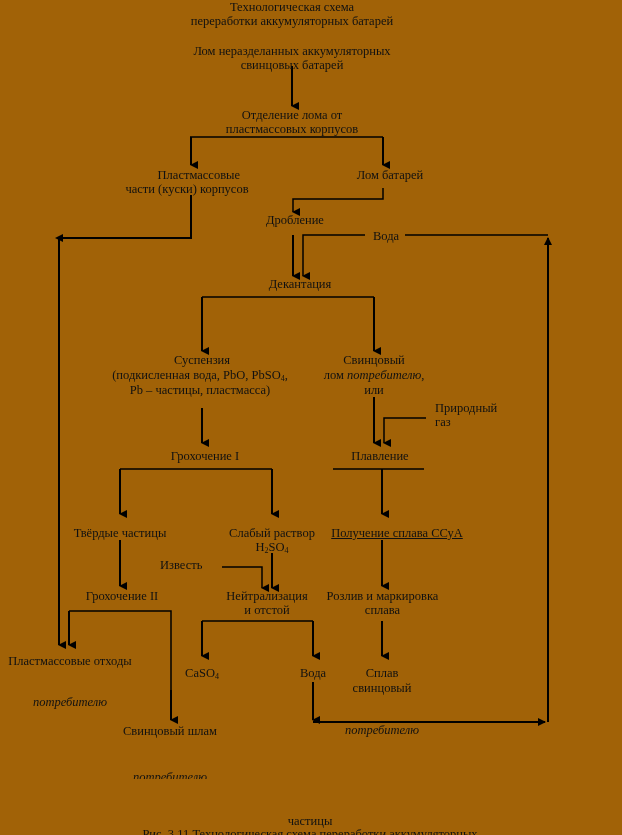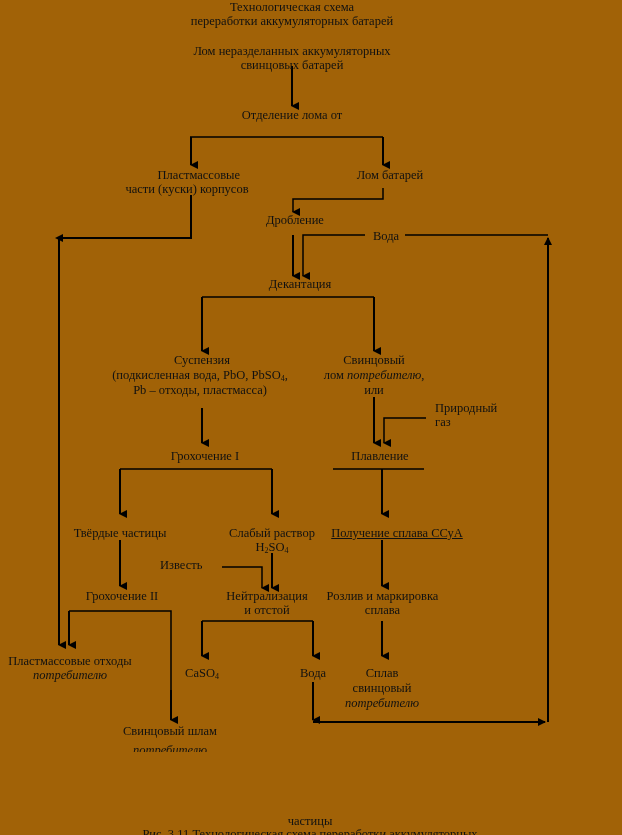--- a/index.html
+++ b/index.html
@@ -1,20 +1,20 @@
 <!DOCTYPE html>
 <html><head>
 <meta charset="utf-8">
 <style>
   html, body { margin: 0; padding: 0; background: #ffffff; }
   #canvas { position: relative; width: 622px; height: 835px; overflow: hidden; background: #a16207;
     font-family: "Liberation Serif", "DejaVu Serif", serif; color: #111; }
   .t { position: absolute; font-size: 12.5px; line-height: 14px; white-space: nowrap; text-align: center; }
   .t.left { text-align: left; }
-  .it { font-style: italic; }
+  .it { font-style: italic; margin-top: 27px; }
   .ul { text-decoration: underline; }
   sub { font-size: 8px; vertical-align: -2px; line-height: 0; }
   svg#lines { position: absolute; left: 0; top: 0; }
   svg#lines line, svg#lines polyline { stroke: #000; fill: none; }
 </style>
 </head>
 <body>
 
 <div id="canvas">
 
@@ -89,37 +89,38 @@
     <line x1="313" y1="722" x2="545" y2="722" stroke-width="2" marker-end="url(#ahr)"></line>
   </svg>
 
   <div class="t" style="left:192px;top:0px;width:200px;">Технологическая  схема</div>
   <div class="t" style="left:172px;top:14px;width:240px;">переработки  аккумуляторных  батарей</div>
 
   <div class="t" style="left:172px;top:44px;width:240px;">Лом  неразделанных  аккумуляторных</div>
   <div class="t" style="left:222px;top:58px;width:140px;">свинцовых  батарей</div>
 
   <div class="t" style="left:222px;top:108px;width:140px;">Отделение лома от</div>
+  <div class="t" style="left:212px;top:122px;width:160px;">пластмассовых корпусов</div>
 
   <div class="t" style="left:140px;top:168px;width:100px;text-align:right;">Пластмассовые</div>
   <div class="t" style="left:112px;top:182px;width:150px;">части (куски) корпусов</div>
 
   <div class="t" style="left:340px;top:168px;width:100px;">Лом  батарей</div>
 
   <div class="t" style="left:250px;top:213px;width:90px;">Дробление</div>
 
   <div class="t" style="left:366px;top:229px;width:40px;">Вода</div>
 
   <div class="t" style="left:250px;top:277px;width:100px;">Декантация</div>
 
   <div class="t" style="left:152px;top:353px;width:100px;">Суспензия</div>
   <div class="t" style="left:100px;top:368px;width:200px;">
     <span>(подкисленная  вода, PbO, PbSO</span><sub>4</sub><span>,</span>
   </div>
-  <div class="t" style="left:110px;top:383px;width:180px;">Pb – отходы,  пластмасса)</div>
+  <div class="t" style="left:110px;top:383px;width:180px;">Pb – частицы,  пластмасса)</div>
 
   <div class="t" style="left:324px;top:353px;width:100px;">Свинцовый</div>
   <div class="t" style="left:314px;top:368px;width:120px;">
     <span>лом </span><span class="it">потребителю</span><span>,</span>
   </div>
   <div class="t" style="left:354px;top:383px;width:40px;">или</div>
 
   <div class="t left" style="left:435px;top:401px;">Природный</div>
   <div class="t left" style="left:435px;top:415px;">газ</div>
 

